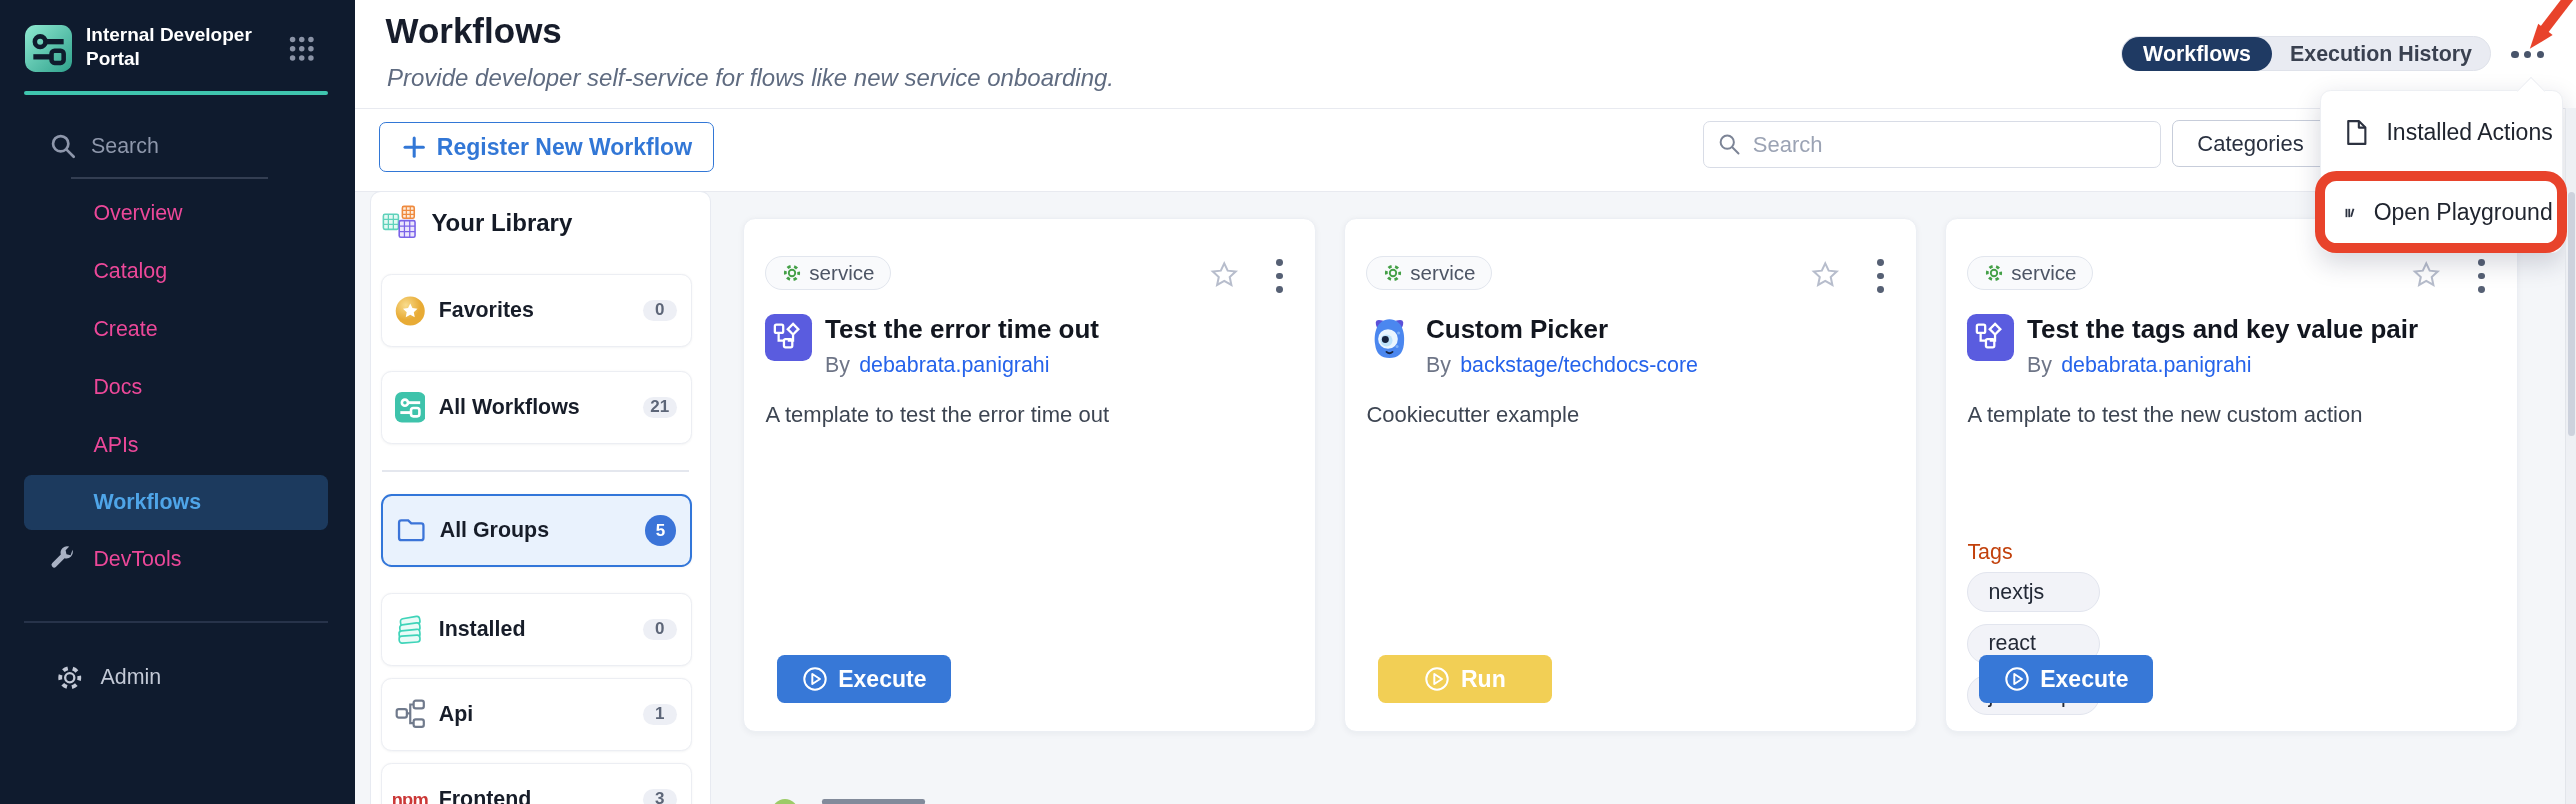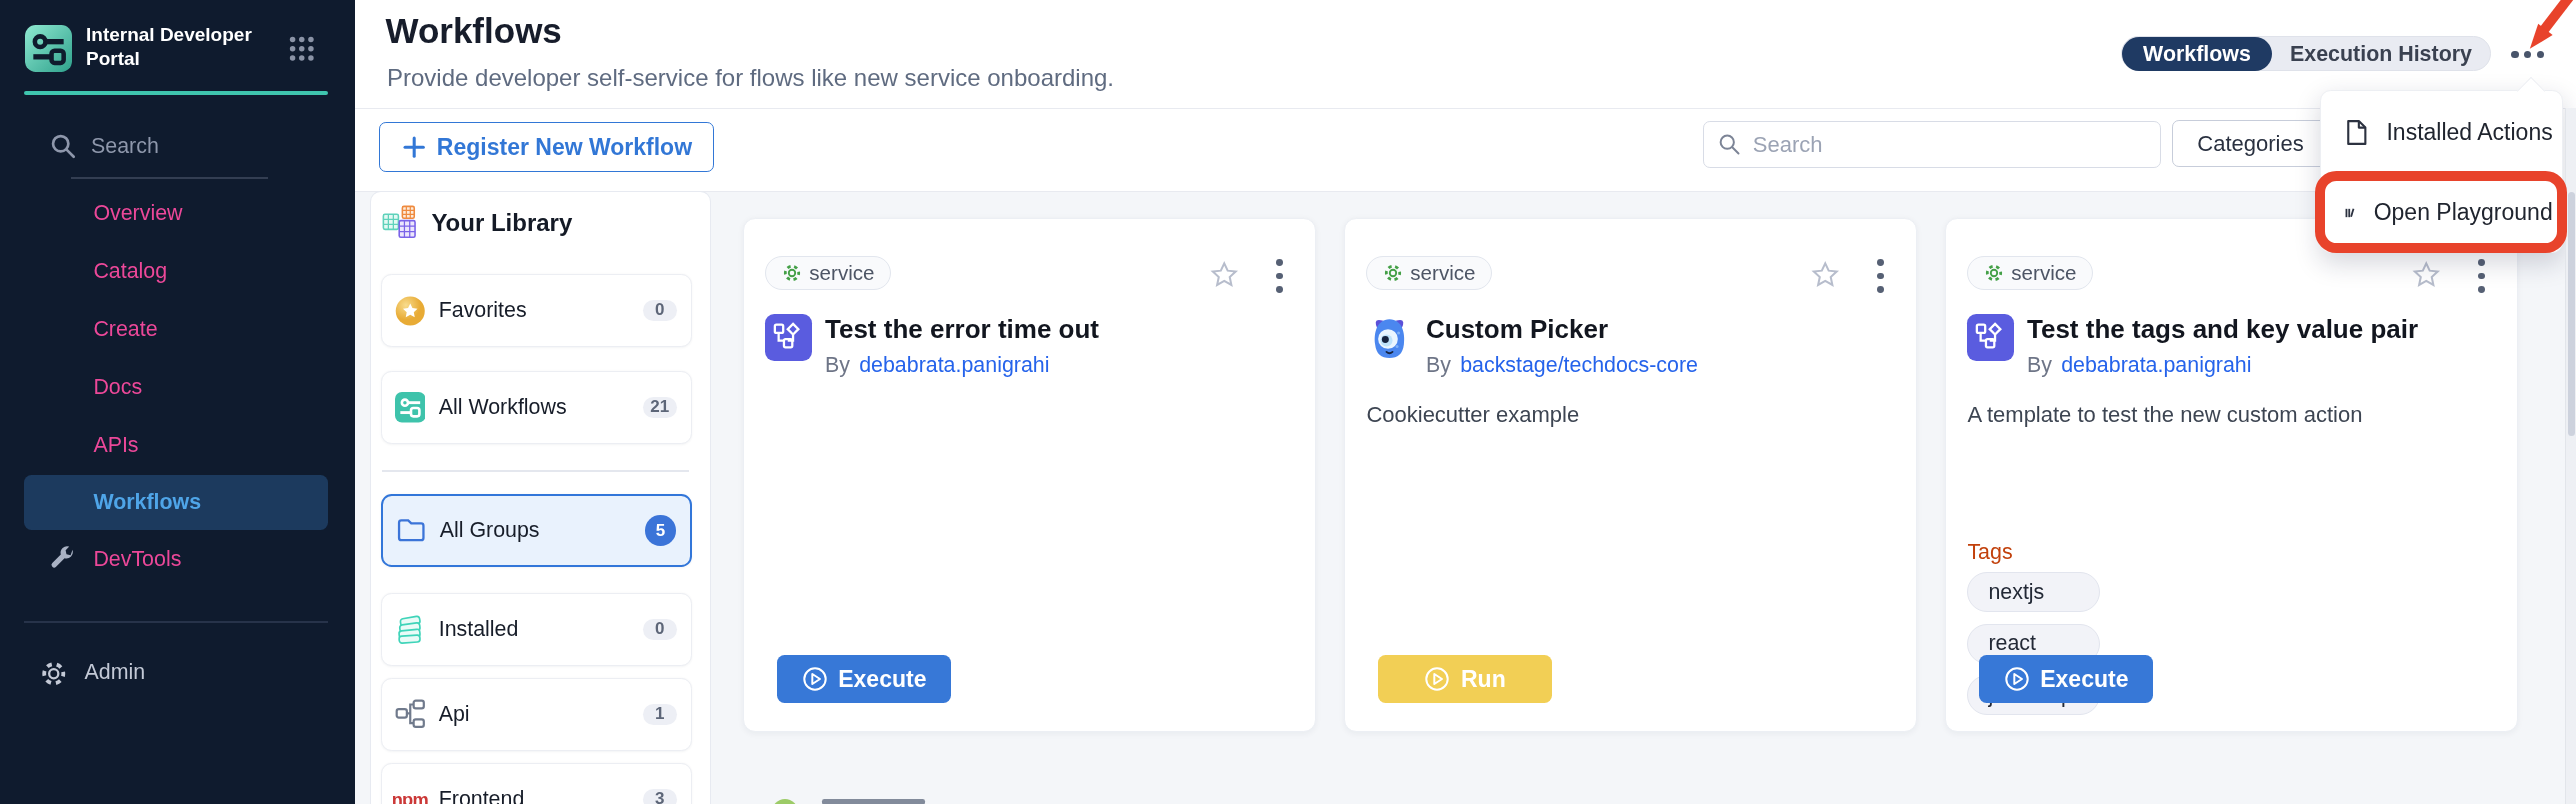--- a/index.html
+++ b/index.html
@@ -17,27 +17,27 @@
   .side-search .mag{position:absolute;left:0px;top:4.6px;}
   .side-search .ph{position:absolute;left:41px;top:6.1px;font-size:21.4px;color:#8e97ab;}
   .side-search .uline{position:absolute;left:21.4px;top:49px;width:197px;height:1.5px;background:#333e52;}
   .nav{position:absolute;left:0;top:186px;width:355px;}
   .nav-item{position:absolute;left:24.4px;width:304px;height:55px;border-radius:7.6px;display:flex;align-items:center;cursor:pointer;}
   .nav-item .lbl{margin-left:69px;font-size:21.4px;color:#ec4899;}
   .nav-item.active{background:#1c3a5e;}
   .nav-item.active .lbl{color:#4fa5e8;font-weight:600;}
   .nav-item .ic{position:absolute;left:24.4px;top:13px;width:29px;height:29px;}
   .side-div{position:absolute;left:24.4px;top:621px;width:304px;height:1.5px;background:#27334a;}
-  .admin-row{position:absolute;left:40px;top:660px;width:229px;height:35px;display:flex;align-items:flex-start;cursor:pointer;}
+  .admin-row{position:absolute;left:56px;top:660px;width:229px;height:35px;display:flex;align-items:center;cursor:pointer;}
   .admin-row .lbl{margin-left:17px;font-size:21.4px;color:#c3c9d6;}
 
   
   .main{position:absolute;left:355px;top:0;right:0;bottom:0;background:#fff;}
   .page-title{position:absolute;left:30.5px;top:10.7px;font-size:35px;font-weight:700;color:#171d2b;}
-  .page-sub{position:absolute;left:32px;top:64px;font-size:24px;color:#5f6b80;}
+  .page-sub{position:absolute;left:32px;top:64px;font-size:24px;color:#5f6b80;font-style:italic;}
   .divider1{position:absolute;left:0;right:0;top:108px;height:1.1px;background:#e8eaf0;}
   .divider2{position:absolute;left:0;right:0;top:191px;height:1.1px;background:#e8eaf0;}
   .content-bg{position:absolute;left:0;right:0;top:192px;bottom:0;background:#f4f6f9;}
 
   
   .toggle{position:absolute;left:1766px;top:36px;width:370px;height:35px;border-radius:17.6px;
     background:#e9ebf2;border:0.8px solid #dfe2ea;display:flex;}
   .toggle .seg{height:34px;display:flex;align-items:center;justify-content:center;font-size:21.4px;font-weight:700;cursor:pointer;}
   .toggle .seg.on{width:150px;background:#1f3a63;border-radius:17.6px;color:#fff;}
   .toggle .seg.off{flex:1;color:#3a4150;}
@@ -56,21 +56,21 @@
     font-size:22px;color:#2a3140;font-weight:500;cursor:pointer;}
 
   
   .panel{position:absolute;left:14.5px;top:191px;width:341px;height:618px;background:#fff;
     border:1.1px solid #e7eaf1;border-bottom:none;border-radius:10.7px 10.7px 0 0;overflow:hidden;}
   .panel-head{position:absolute;left:10.7px;top:12.2px;display:flex;align-items:center;gap:12.2px;}
   .panel-head .t{font-size:24px;font-weight:700;color:#141a26;}
   .lib-item{position:absolute;left:10px;width:311px;height:73px;background:#fff;border:1.1px solid #eceef3;
     border-radius:10.7px;box-shadow:0 0.8px 2.3px rgba(25,35,60,.05);display:flex;align-items:center;cursor:pointer;}
   .lib-item .ic{margin-left:13px;width:30.5px;height:30.5px;display:flex;align-items:center;justify-content:center;}
-  .lib-item .lbl{margin-left:13.7px;font-size:21.4px;font-weight:400;color:#171d29;}
+  .lib-item .lbl{margin-left:13.7px;font-size:21.4px;font-weight:700;color:#171d29;}
   .lib-item .badge{position:absolute;right:13.7px;min-width:34px;height:21.4px;border-radius:11.5px;background:#edeff5;
     color:#5d6678;font-size:17px;font-weight:600;display:flex;align-items:center;justify-content:center;padding:0 7.6px;}
   .lib-item.sel{border:2.3px solid #3276d9;background:#e9f2fd;}
   .lib-item.sel .badge{background:#3b74d8;color:#fff;min-width:30.5px;height:30.5px;border-radius:15.3px;}
   .lib-div{position:absolute;left:11.5px;width:307px;height:1.5px;background:#e4e7ee;}
   .npm-txt{font-size:18.3px;font-weight:800;color:#cb3837;letter-spacing:-0.8px;}
 
   
   .card{position:absolute;top:218px;width:573px;height:514px;background:#fff;border:1.1px solid #eceff4;
     border-radius:12.2px;box-shadow:0 1.5px 6.1px rgba(20,30,60,.05);}
@@ -354,20 +354,21 @@
           <rect x="13" y="14" width="11" height="11" rx="2"></rect>
           <path d="M37 13 l7 7 -7 7 -7 -7 z"></path>
           <path d="M18 25 v10 h7 M37 27 v8 h-7"></path>
           <rect x="25" y="33" width="11" height="11" rx="2"></rect>
         </svg>
       </div>
       <div class="title">Test the error time out</div>
       <div class="byrow">
         <span>By</span><a>debabrata.panigrahi</a>
       </div>
+      <div class="desc">A template to test the error time out</div>
       <button class="action blue">
         <svg width="26" height="26" viewBox="0 0 34 34">
           <circle cx="17" cy="17" r="14" fill="none" stroke="#fff" stroke-width="2.6"></circle>
           <path d="M13.5 10.5 l10 6.5 -10 6.5 z" fill="none" stroke="#fff" stroke-width="2.6" stroke-linejoin="round"></path>
         </svg>
         <span>Execute</span>
       </button>
     </div>
 
     <div class="card" style="left:989px">

